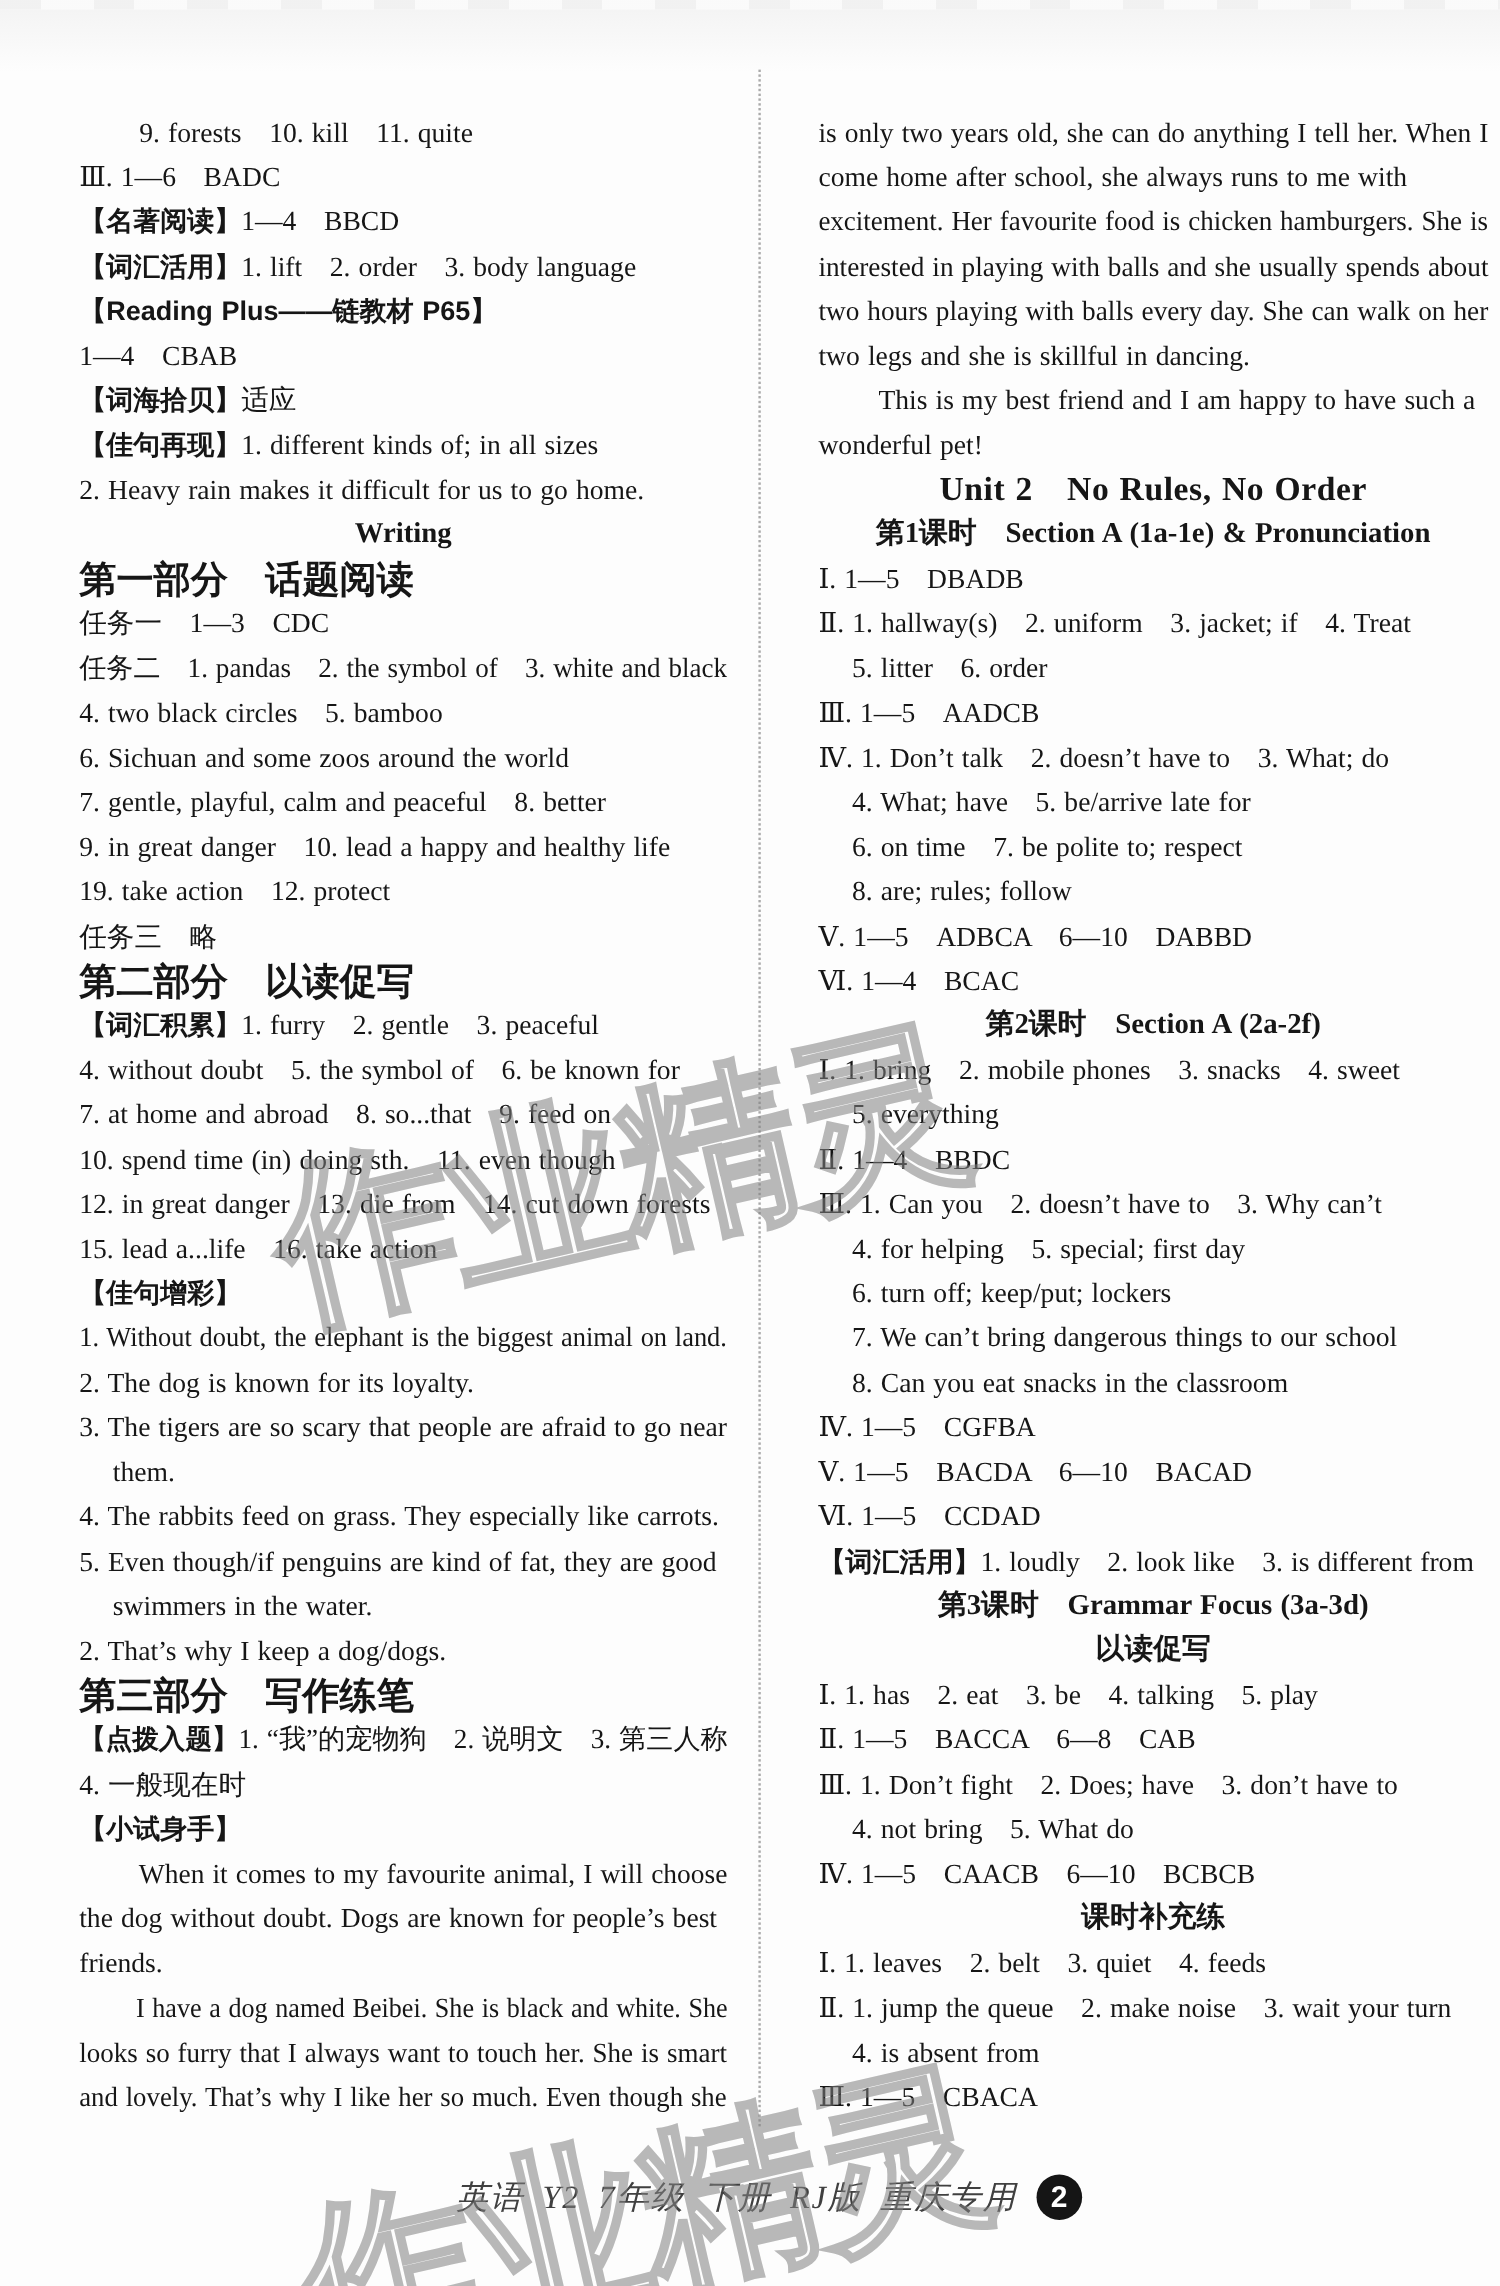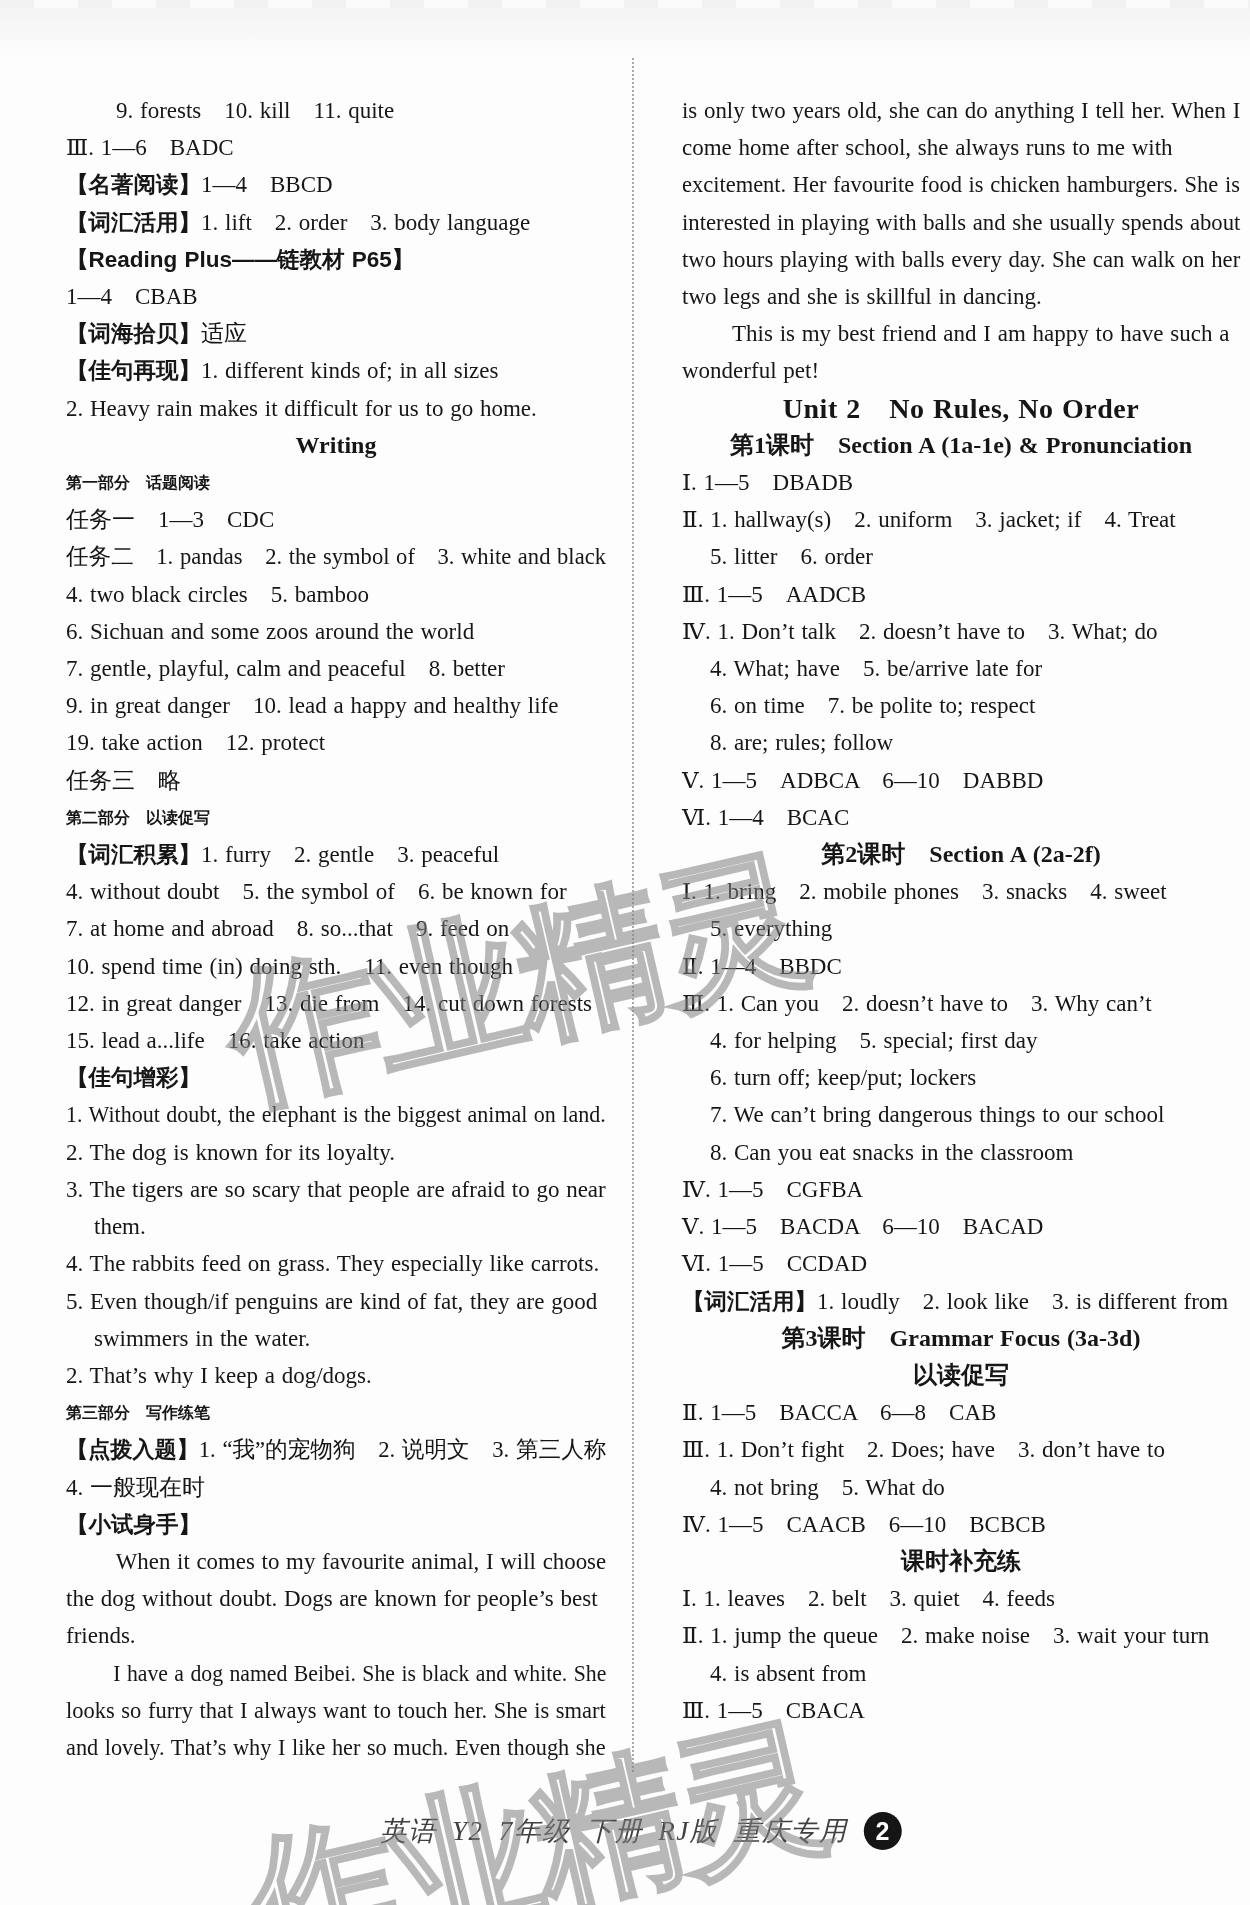--- a/index.html
+++ b/index.html
@@ -26,21 +26,21 @@
   .col-right{left:656px;width:558px;margin-left:26px;}
   .line{
     line-height:37.2px;font-size:23px;white-space:pre;word-spacing:1px;
   }
   .line b{
     font-family:"Liberation Sans","DejaVu Sans",sans-serif;
     font-weight:700;font-size:22.5px;
   }
   .lb{ 
     font-family:"Liberation Sans","DejaVu Sans",sans-serif;
-    font-weight:700;font-size:16px;
+    font-weight:700;font-size:31px;
   }
   .cb{ 
     text-align:center;font-weight:700;font-size:24px;
     font-family:Liberation Serif, serif;
   }
   .cbs{ 
     text-align:center;font-weight:700;font-size:28px;letter-spacing:.5px;
   }
   .ind1{padding-left:28px;}
   .ind2{padding-left:50px;}
@@ -152,20 +152,21 @@
       <div class="line ind1"><span>4. for helping　5. special; first day</span></div>
       <div class="line ind1"><span>6. turn off; keep/put; lockers</span></div>
       <div class="line ind1"><span>7. We can’t bring dangerous things to our school</span></div>
       <div class="line ind1"><span>8. Can you eat snacks in the classroom</span></div>
       <div class="line"><span>Ⅳ. 1—5　CGFBA</span></div>
       <div class="line"><span>Ⅴ. 1—5　BACDA　6—10　BACAD</span></div>
       <div class="line"><span>Ⅵ. 1—5　CCDAD</span></div>
       <div class="line"><b>【词汇活用】</b><span>1. loudly　2. look like　3. is different from</span></div>
       <div class="line cb"><span>第3课时　Grammar Focus (3a-3d)</span></div>
       <div class="line cb"><span>以读促写</span></div>
+      <div class="line"><span>Ⅰ. 1. has　2. eat　3. be　4. talking　5. play</span></div>
       <div class="line"><span>Ⅱ. 1—5　BACCA　6—8　CAB</span></div>
       <div class="line"><span>Ⅲ. 1. Don’t fight　2. Does; have　3. don’t have to</span></div>
       <div class="line ind1"><span>4. not bring　5. What do</span></div>
       <div class="line"><span>Ⅳ. 1—5　CAACB　6—10　BCBCB</span></div>
       <div class="line cb"><span>课时补充练</span></div>
       <div class="line"><span>Ⅰ. 1. leaves　2. belt　3. quiet　4. feeds</span></div>
       <div class="line"><span>Ⅱ. 1. jump the queue　2. make noise　3. wait your turn</span></div>
       <div class="line ind1"><span>4. is absent from</span></div>
       <div class="line"><span>Ⅲ. 1—5　CBACA</span></div>
     </div>

